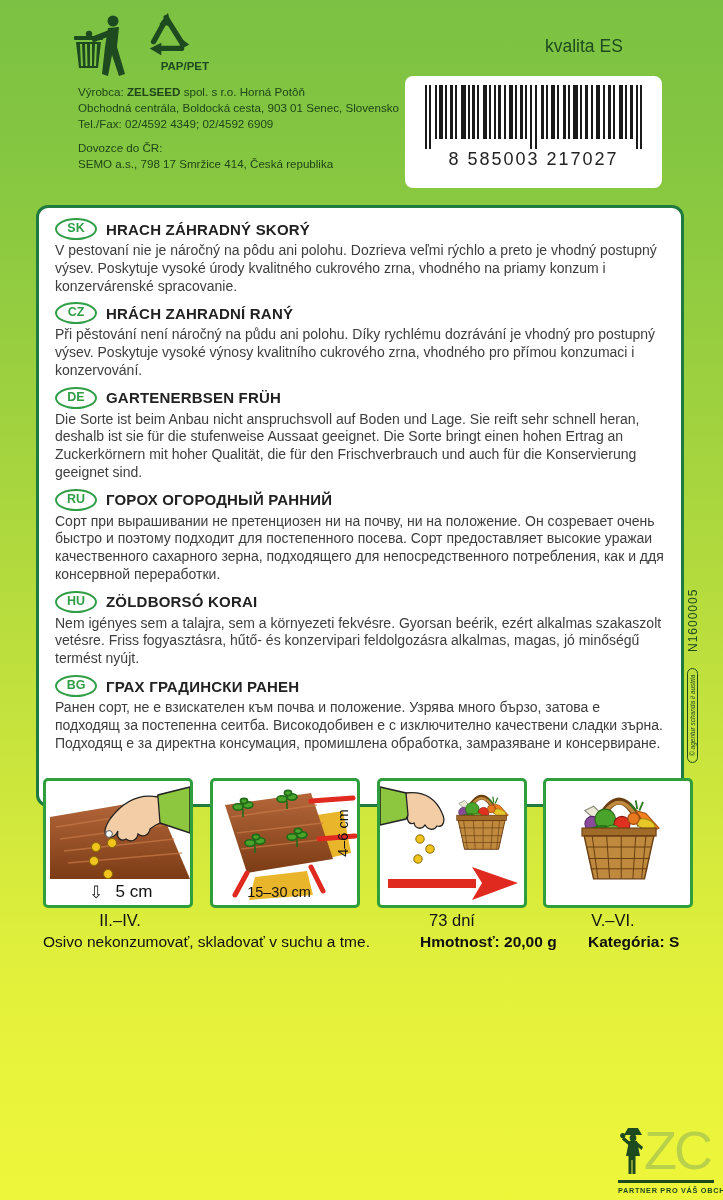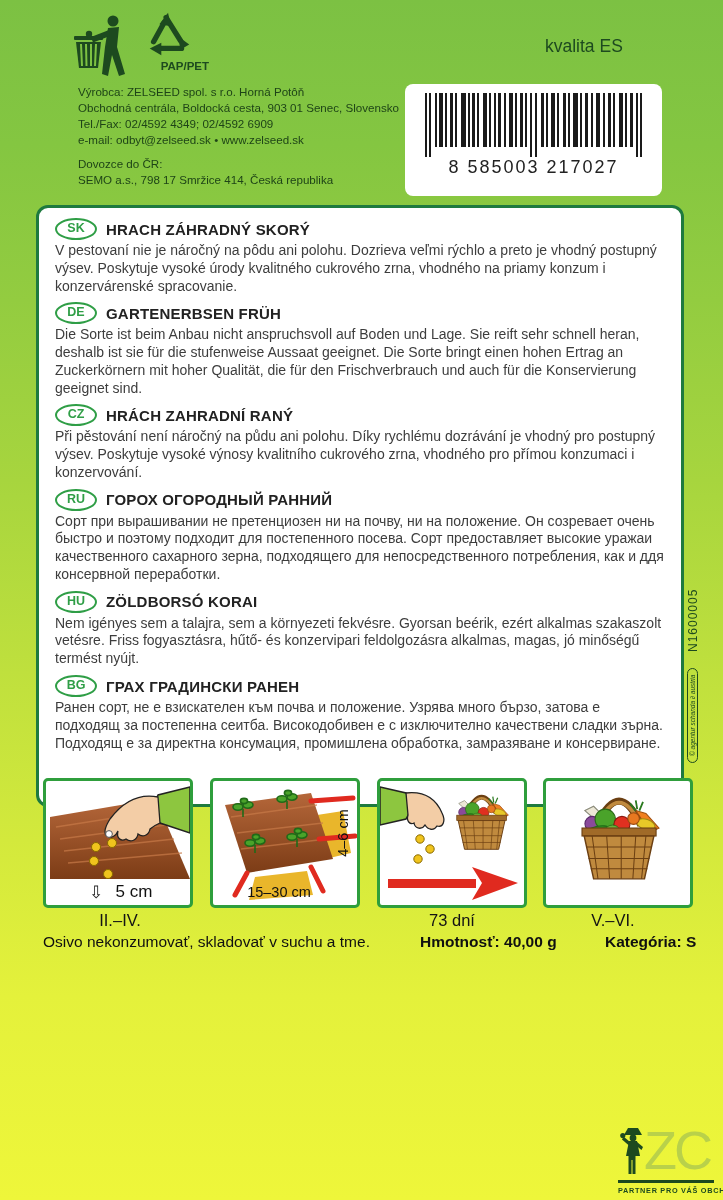--- a/index.html
+++ b/index.html
@@ -9,22 +9,22 @@
     background:linear-gradient(180deg,#7cc143 0%,#84c641 12%,#93cc40 25%,#a7d53e 40%,#bfe03d 56%,#d3e93c 70%,#e4f13b 83%,#eef63a 100%);
   }
   
   .tidyman{position:absolute;left:72px;top:13px;width:64px;height:68px;}
   .recycle{position:absolute;left:142px;top:8px;width:54px;height:52px;}
   .pap-pet{position:absolute;left:133px;top:60px;width:76px;text-align:right;
     font-size:11.5px;font-weight:bold;color:#1d4a1f;}
   .quality{position:absolute;left:545px;top:36px;font-size:17.5px;font-weight:normal;color:#1d4a1f;}
   .producer{position:absolute;left:78px;top:84px;width:330px;font-size:11.6px;line-height:16px;color:#1e4417;}
   .producer .gap{height:8px;}
-  .producer b{font-weight:normal;}
-  .barcode-box{position:absolute;left:405px;top:84px;width:257px;height:112px;background:#fff;border-radius:8px;}
+  .producer b{font-weight:bold;}
+  .barcode-box{position:absolute;left:405px;top:76px;width:257px;height:112px;background:#fff;border-radius:8px;}
   .barcode-box svg{display:block;margin:9px auto 0 auto;}
   .barcode-digits{text-align:center;font-size:18px;letter-spacing:2px;color:#222;margin-top:0px;}
   
   .main-box{position:absolute;left:36px;top:205px;width:648px;height:602px;background:#fff;
     border:3px solid #1e7a3f;border-radius:12px;box-sizing:border-box;padding:10px 16px 6px 16px;}
   .sec{margin-bottom:7px;}
   .sec-head{display:flex;align-items:center;gap:9px;margin-bottom:2px;}
   .badge{display:inline-block;min-width:32px;padding:0 3px;height:18px;line-height:17px;text-align:center;
     border:2px solid #2f9e46;border-radius:50%;color:#2f9e46;font-weight:bold;font-size:12.5px;box-sizing:content-box;}
   .sec-title{font-size:15px;font-weight:bold;color:#222;letter-spacing:0.2px;}
@@ -37,21 +37,21 @@
     padding:1px 6px;white-space:nowrap;}
   
   .picto{position:absolute;top:778px;width:150px;height:130px;background:#fff;border:3px solid #2f9e3c;
     border-radius:5px;box-sizing:border-box;}
   .picto svg{display:block;width:100%;height:100%;}
   .p1{left:43px;} .p2{left:210px;} .p3{left:377px;} .p4{left:543px;}
   .row-label{position:absolute;top:911px;font-size:16.5px;color:#141414;text-align:center;width:120px;}
   .rl1{left:60px;} .rl2{left:392px;} .rl3{left:553px;}
   .bottom-note{position:absolute;top:933px;left:43px;font-size:15.5px;color:#101010;}
   .bottom-weight{position:absolute;top:933px;left:420px;font-size:15.5px;font-weight:bold;color:#101010;}
-  .bottom-cat{position:absolute;top:933px;left:588px;font-size:15.5px;font-weight:bold;color:#101010;margin-left:17px;}
+  .bottom-cat{position:absolute;top:933px;left:588px;font-size:15.5px;font-weight:bold;color:#101010;}
   
   .zc{position:absolute;left:596px;top:1120px;width:124px;height:78px;}
   .zc-figure{position:absolute;left:24px;top:6px;width:26px;height:50px;}
   .zc-text{position:absolute;left:48px;top:4px;font-size:54px;line-height:52px;font-weight:normal;
     color:#b9d14a;letter-spacing:-3px;}
   .zc-rule{position:absolute;left:22px;top:60px;width:96px;height:2.5px;background:#1d4a1f;}
   .zc-tagline{position:absolute;left:22px;top:66px;font-size:7.3px;font-weight:bold;letter-spacing:0.7px;
     color:#1d4a1f;white-space:nowrap;}
   text{font-family:"Liberation Sans",sans-serif;}
 </style>
@@ -116,21 +116,20 @@
     </g>
   </svg>
   <div class="pap-pet">PAP/PET</div>
 
   <div class="quality">kvalita ES</div>
 
   <div class="producer">
     <div><span>Výrobca: </span><b>ZELSEED</b><span> spol. s r.o. Horná Potôň</span></div>
     <div>Obchodná centrála, Boldocká cesta, 903 01 Senec, Slovensko</div>
     <div>Tel./Fax: 02/4592 4349; 02/4592 6909</div>
-    <div>e-mail: odbyt@zelseed.sk • www.zelseed.sk</div>
     <div class="gap"></div>
     <div>Dovozce do ČR:</div>
     <div>SEMO a.s., 798 17 Smržice 414, Česká republika</div>
   </div>
 
   <div class="barcode-box">
     <svg width="233" height="64" viewBox="0 0 233 64">
       <g fill="#1a1a1a">
         <rect x="8" y="0" width="2" height="64"></rect>
           <rect x="12" y="0" width="2" height="64"></rect>
@@ -183,32 +182,32 @@
     <div class="sec">
       <div class="sec-head">
         <span class="badge">SK</span>
         <span class="sec-title">HRACH ZÁHRADNÝ SKORÝ</span>
       </div>
       <p class="sec-body">V pestovaní nie je náročný na pôdu ani polohu. Dozrieva veľmi rýchlo a preto je vhodný postupný výsev. Poskytuje vysoké úrody kvalitného cukrového zrna, vhodného na priamy konzum i konzervárenské spracovanie.</p>
     </div>
 
     <div class="sec">
       <div class="sec-head">
+        <span class="badge">CZ</span>
+        <span class="sec-title">HRÁCH ZAHRADNÍ RANÝ</span>
+      </div>
+      <p class="sec-body">Při pěstování není náročný na půdu ani polohu. Díky rychlému dozrávání je vhodný pro postupný výsev. Poskytuje vysoké výnosy kvalitního cukrového zrna, vhodného pro přímou konzumaci i konzervování.</p>
+    </div>
+
+    <div class="sec">
+      <div class="sec-head">
         <span class="badge">DE</span>
         <span class="sec-title">GARTENERBSEN FRÜH</span>
       </div>
       <p class="sec-body">Die Sorte ist beim Anbau nicht anspruchsvoll auf Boden und Lage. Sie reift sehr schnell heran, deshalb ist sie für die stufenweise Aussaat geeignet. Die Sorte bringt einen hohen Ertrag an Zuckerkörnern mit hoher Qualität, die für den Frischverbrauch und auch für die Konservierung geeignet sind.</p>
-    </div>
-
-    <div class="sec">
-      <div class="sec-head">
-        <span class="badge">CZ</span>
-        <span class="sec-title">HRÁCH ZAHRADNÍ RANÝ</span>
-      </div>
-      <p class="sec-body">Při pěstování není náročný na půdu ani polohu. Díky rychlému dozrávání je vhodný pro postupný výsev. Poskytuje vysoké výnosy kvalitního cukrového zrna, vhodného pro přímou konzumaci i konzervování.</p>
     </div>
 
     <div class="sec">
       <div class="sec-head">
         <span class="badge">RU</span>
         <span class="sec-title">ГОРОХ ОГОРОДНЫЙ РАННИЙ</span>
       </div>
       <p class="sec-body">Сорт при вырашивании не претенциозен ни на почву, ни на положение. Он созревает очень быстро и поэтому подходит для постепенного посева. Сорт предоставляет высокие уражаи качественного сахарного зерна, подходящего для непосредственного потребления, как и ддя консервной переработки.</p>
     </div>
 
@@ -315,21 +314,21 @@
     <svg viewBox="0 0 144 124">
       <use href="#basket" transform="translate(14,2) scale(0.82)"></use>
     </svg>
   </div>
 
   <div class="row-label rl1">II.–IV.</div>
   <div class="row-label rl2">73 dní</div>
   <div class="row-label rl3">V.–VI.</div>
 
   <div class="bottom-note">Osivo nekonzumovať, skladovať v suchu a tme.</div>
-  <div class="bottom-weight">Hmotnosť: 40,00 g</div>
+  <div class="bottom-weight">Hmotnosť: 20,00 g</div>
   <div class="bottom-cat">Kategória: S</div>
 
   <div class="zc">
     <svg class="zc-figure" viewBox="0 0 26 50">
       <g fill="#1d4a1f">
         <polygon points="4,9 22,9 18,2 8,2"></polygon>
         <circle cx="13" cy="12" r="3.4"></circle>
         <path d="M9,15 L17,15 L20,30 L15.5,30 L15.5,48 L12.5,48 L12.5,34 L11.5,34 L11.5,48 L8.5,48 L8.5,30 L6,30 Z"></path>
         <path d="M10,16 L3.5,10.5 L2,13.5 L9,19.5 Z"></path>
         <circle cx="2.8" cy="9.5" r="2.6"></circle>

